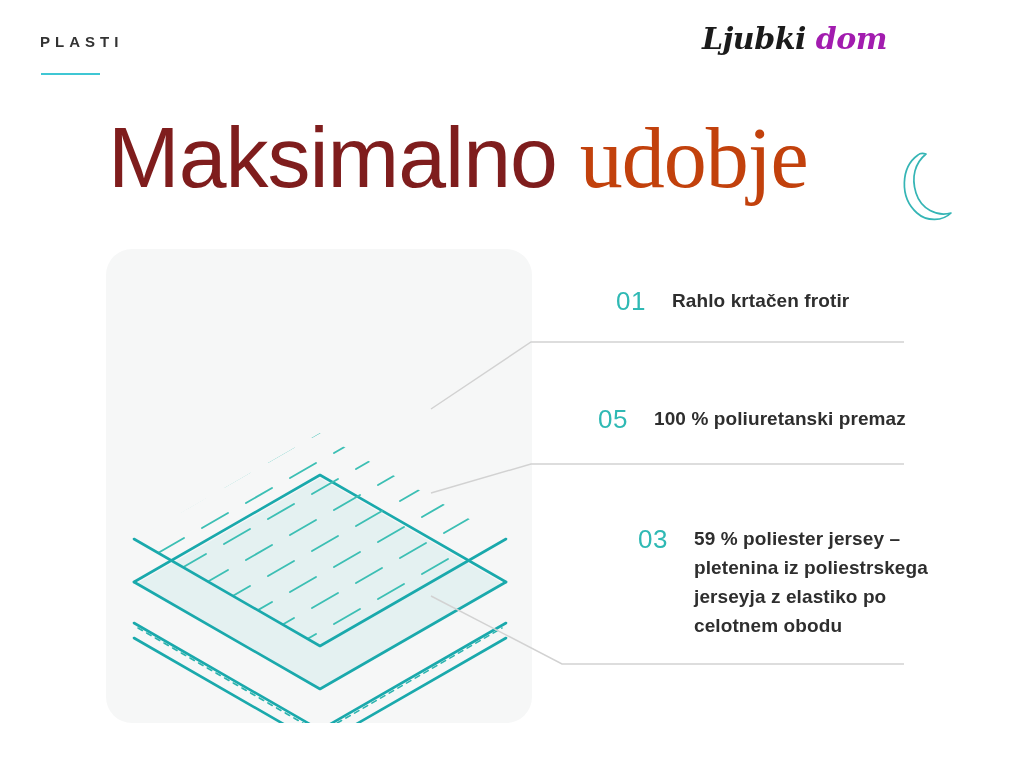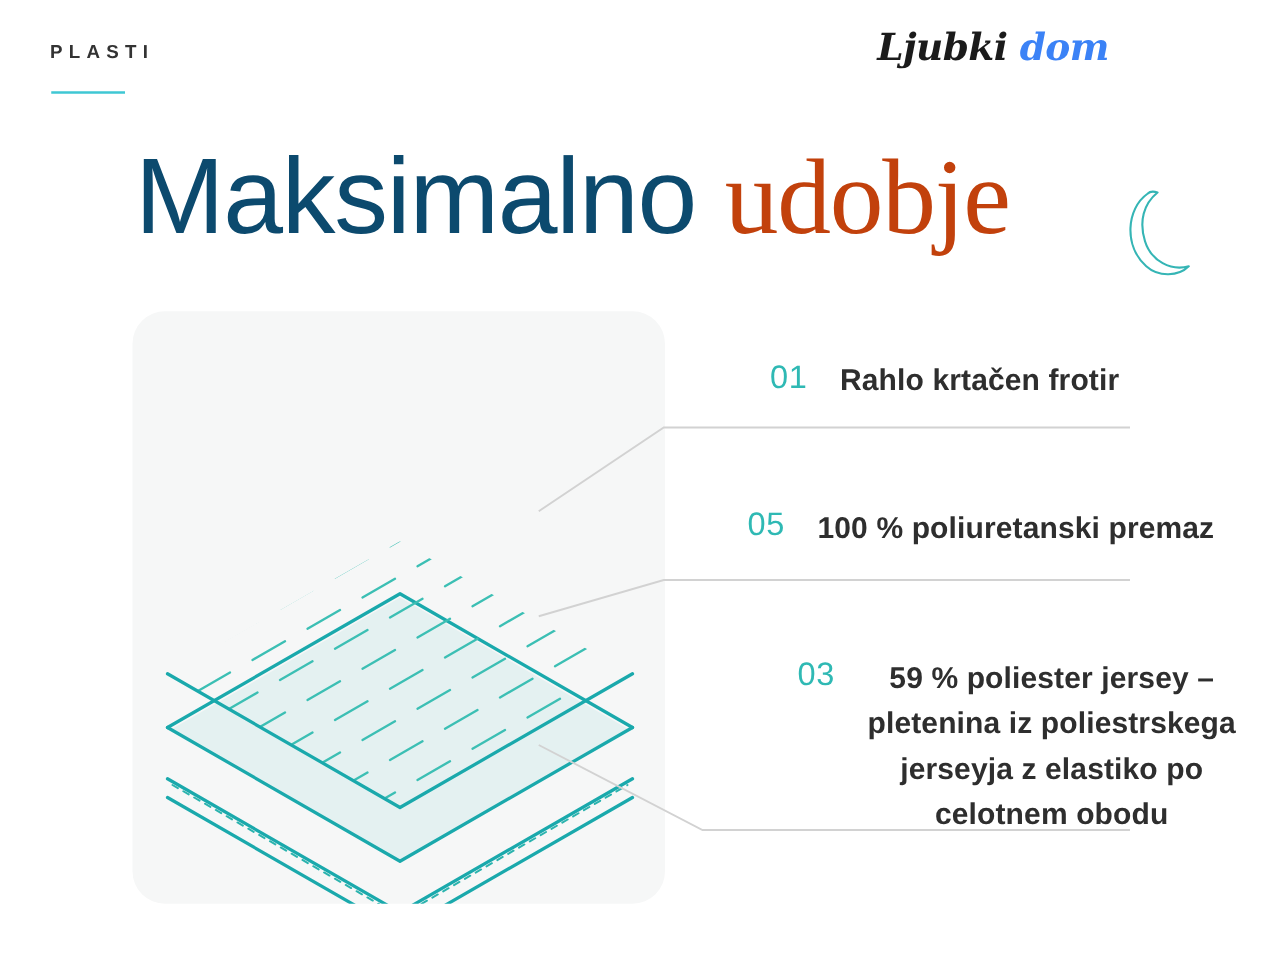--- a/index.html
+++ b/index.html
@@ -46,34 +46,34 @@
     top: 24px;
     font-family: "DejaVu Serif", serif;
     font-size: 30px;
     font-style: italic;
     font-weight: 700;
     letter-spacing: -0.5px;
     white-space: nowrap;
     line-height: 1;
   }
   #brand .brand-a { color: #1b1b1b; margin-left: 48px; }
-  #brand .brand-b { color: #3b82f6; font-weight: 700; }
+  #brand .brand-b { color: #a21caf; font-weight: 700; }
 
   
   #title {
     position: absolute;
     left: 108px;
     top: 112px;
     font-size: 86px;
     font-weight: 300;
     letter-spacing: -1px;
     line-height: 1.05;
     white-space: nowrap;
   }
-  #title .t-dark  { color: #0c4a6e; }
+  #title .t-dark  { color: #7f1d1d; }
   #title .t-teal  { color: #c2410c; font-family: Liberation Serif, serif; }
   #moon-icon {
     position: absolute;
     left: 893px;
     top: 151px;
     width: 70px;
     height: 72px;
   }
 
   
@@ -119,26 +119,25 @@
     color: #2fb9b4;
     font-size: 26px;
     font-weight: 400;
     letter-spacing: 0.5px;
     width: 56px;
     flex: 0 0 56px;
     line-height: 1.15;
   }
   .label-text {
     color: #2e2e2e;
-    font-size: 24px;
+    font-size: 19px;
     font-weight: 600;
     line-height: 1.52;
     letter-spacing: 0.1px;
     white-space: pre-line;
-    text-align: center;
   }
   #row-1 { top: 0px;   left: 0px; margin-left: 18px; }
   #row-2 { top: 118px; left: 0px; }
   #row-3 { top: 238px; left: 0px; margin-left: 40px; }
 </style>
 </head>
 <body>
 
 <div id="header">
   <div id="kicker">PLASTI</div>

